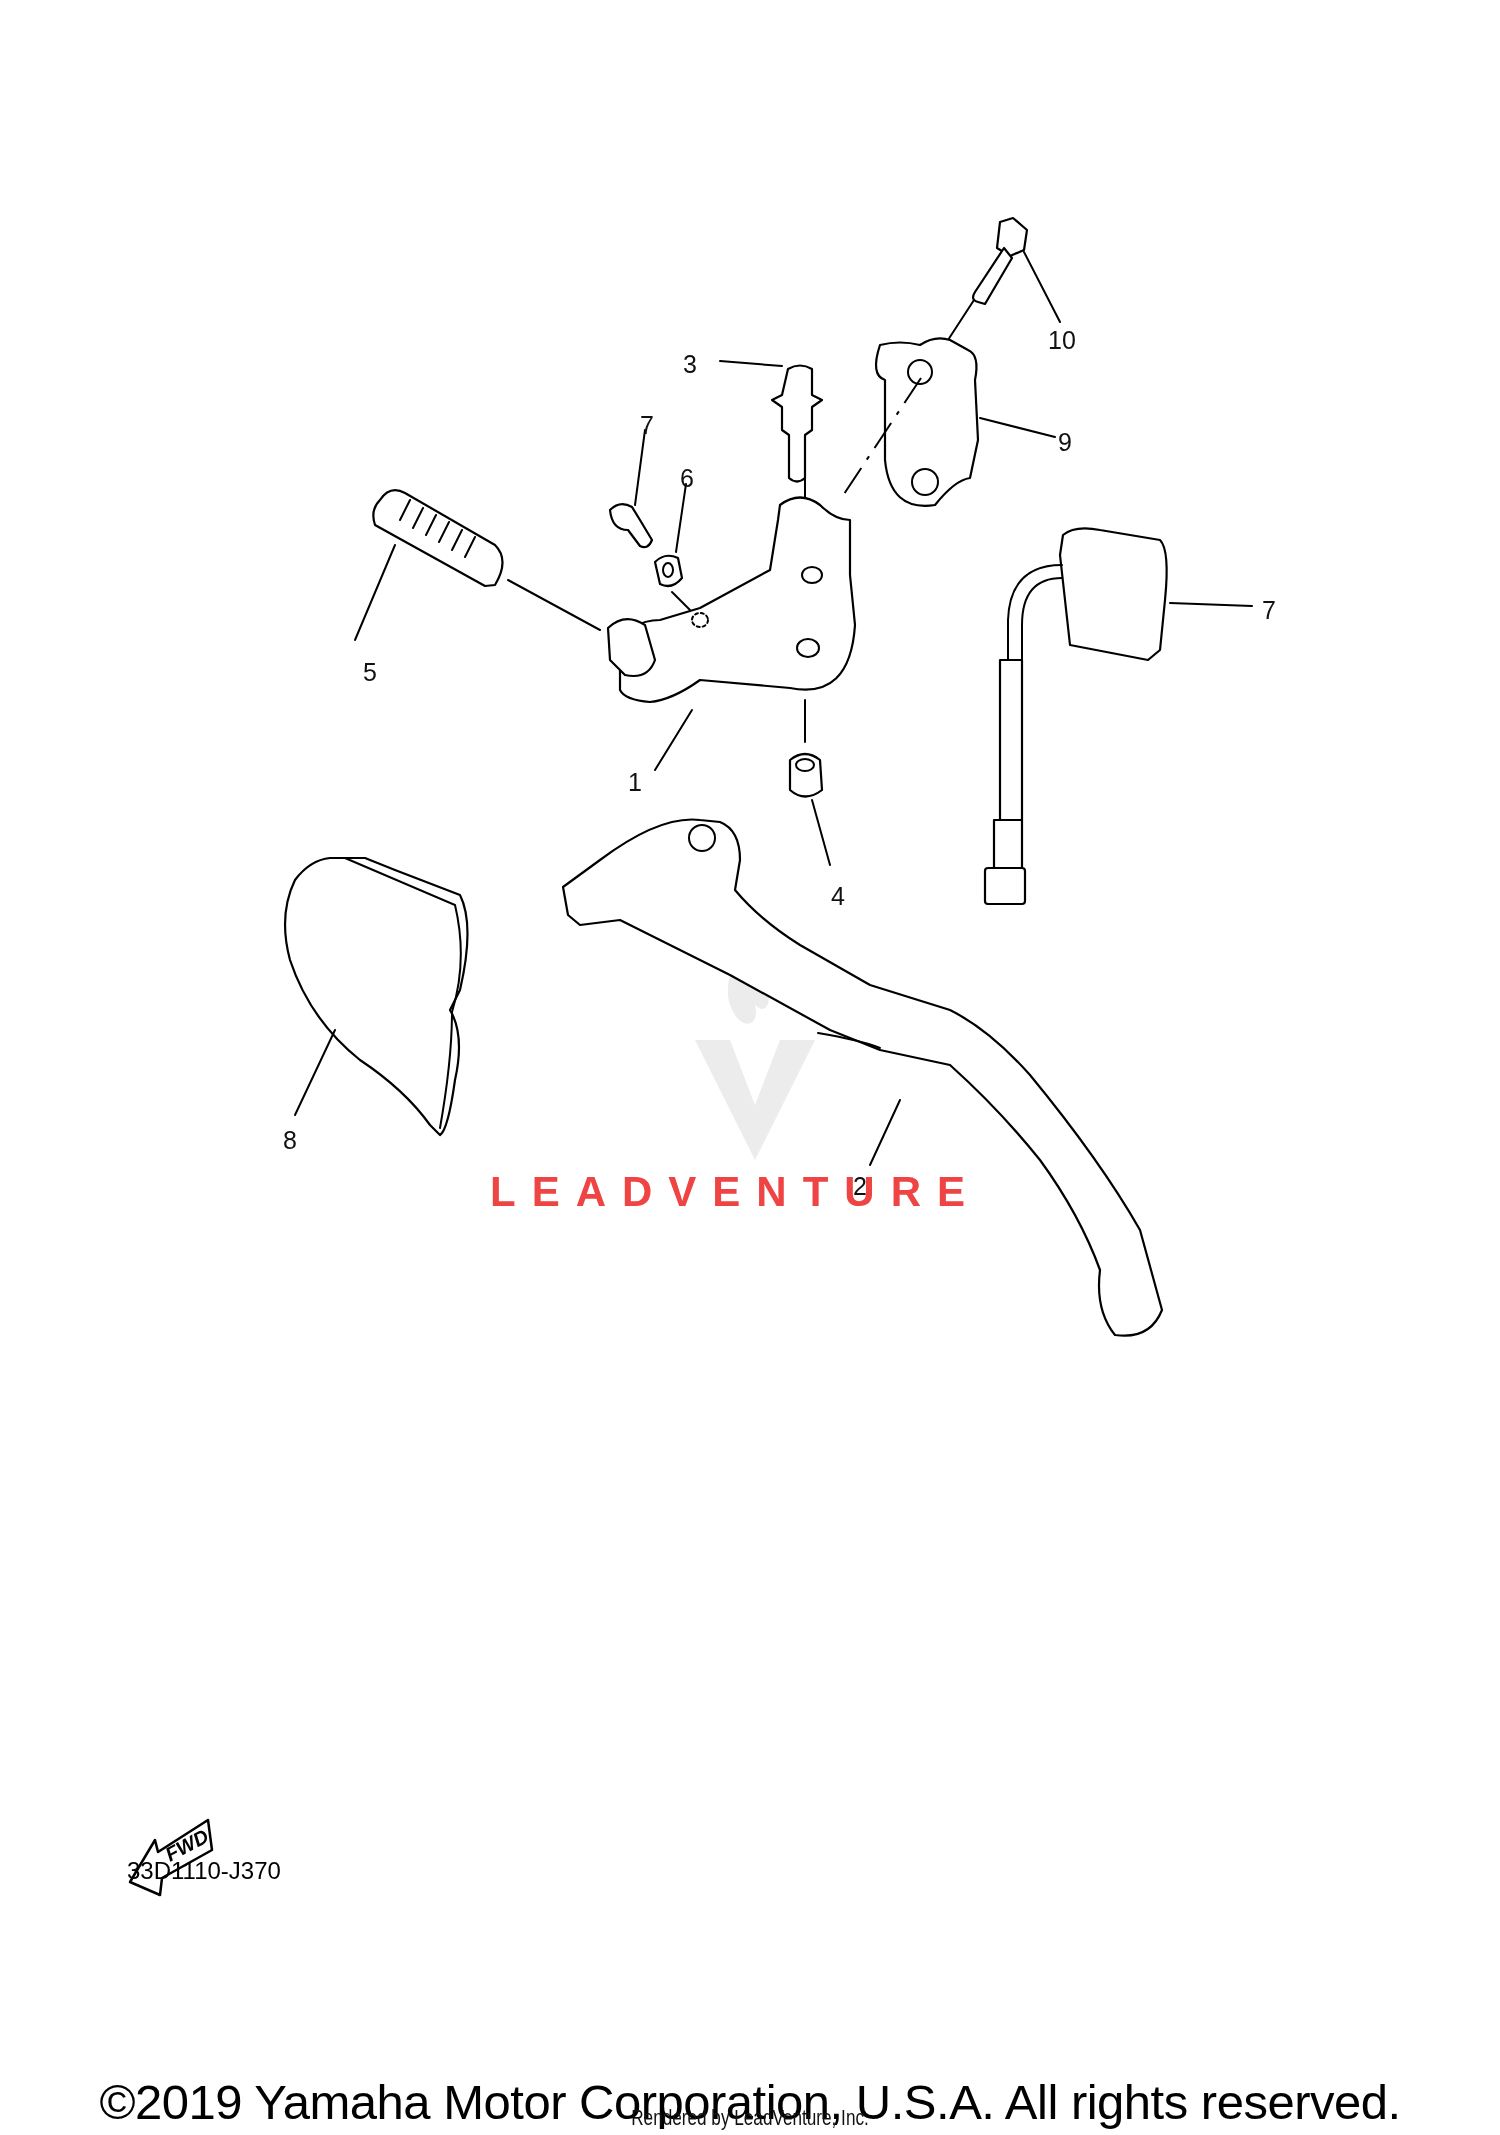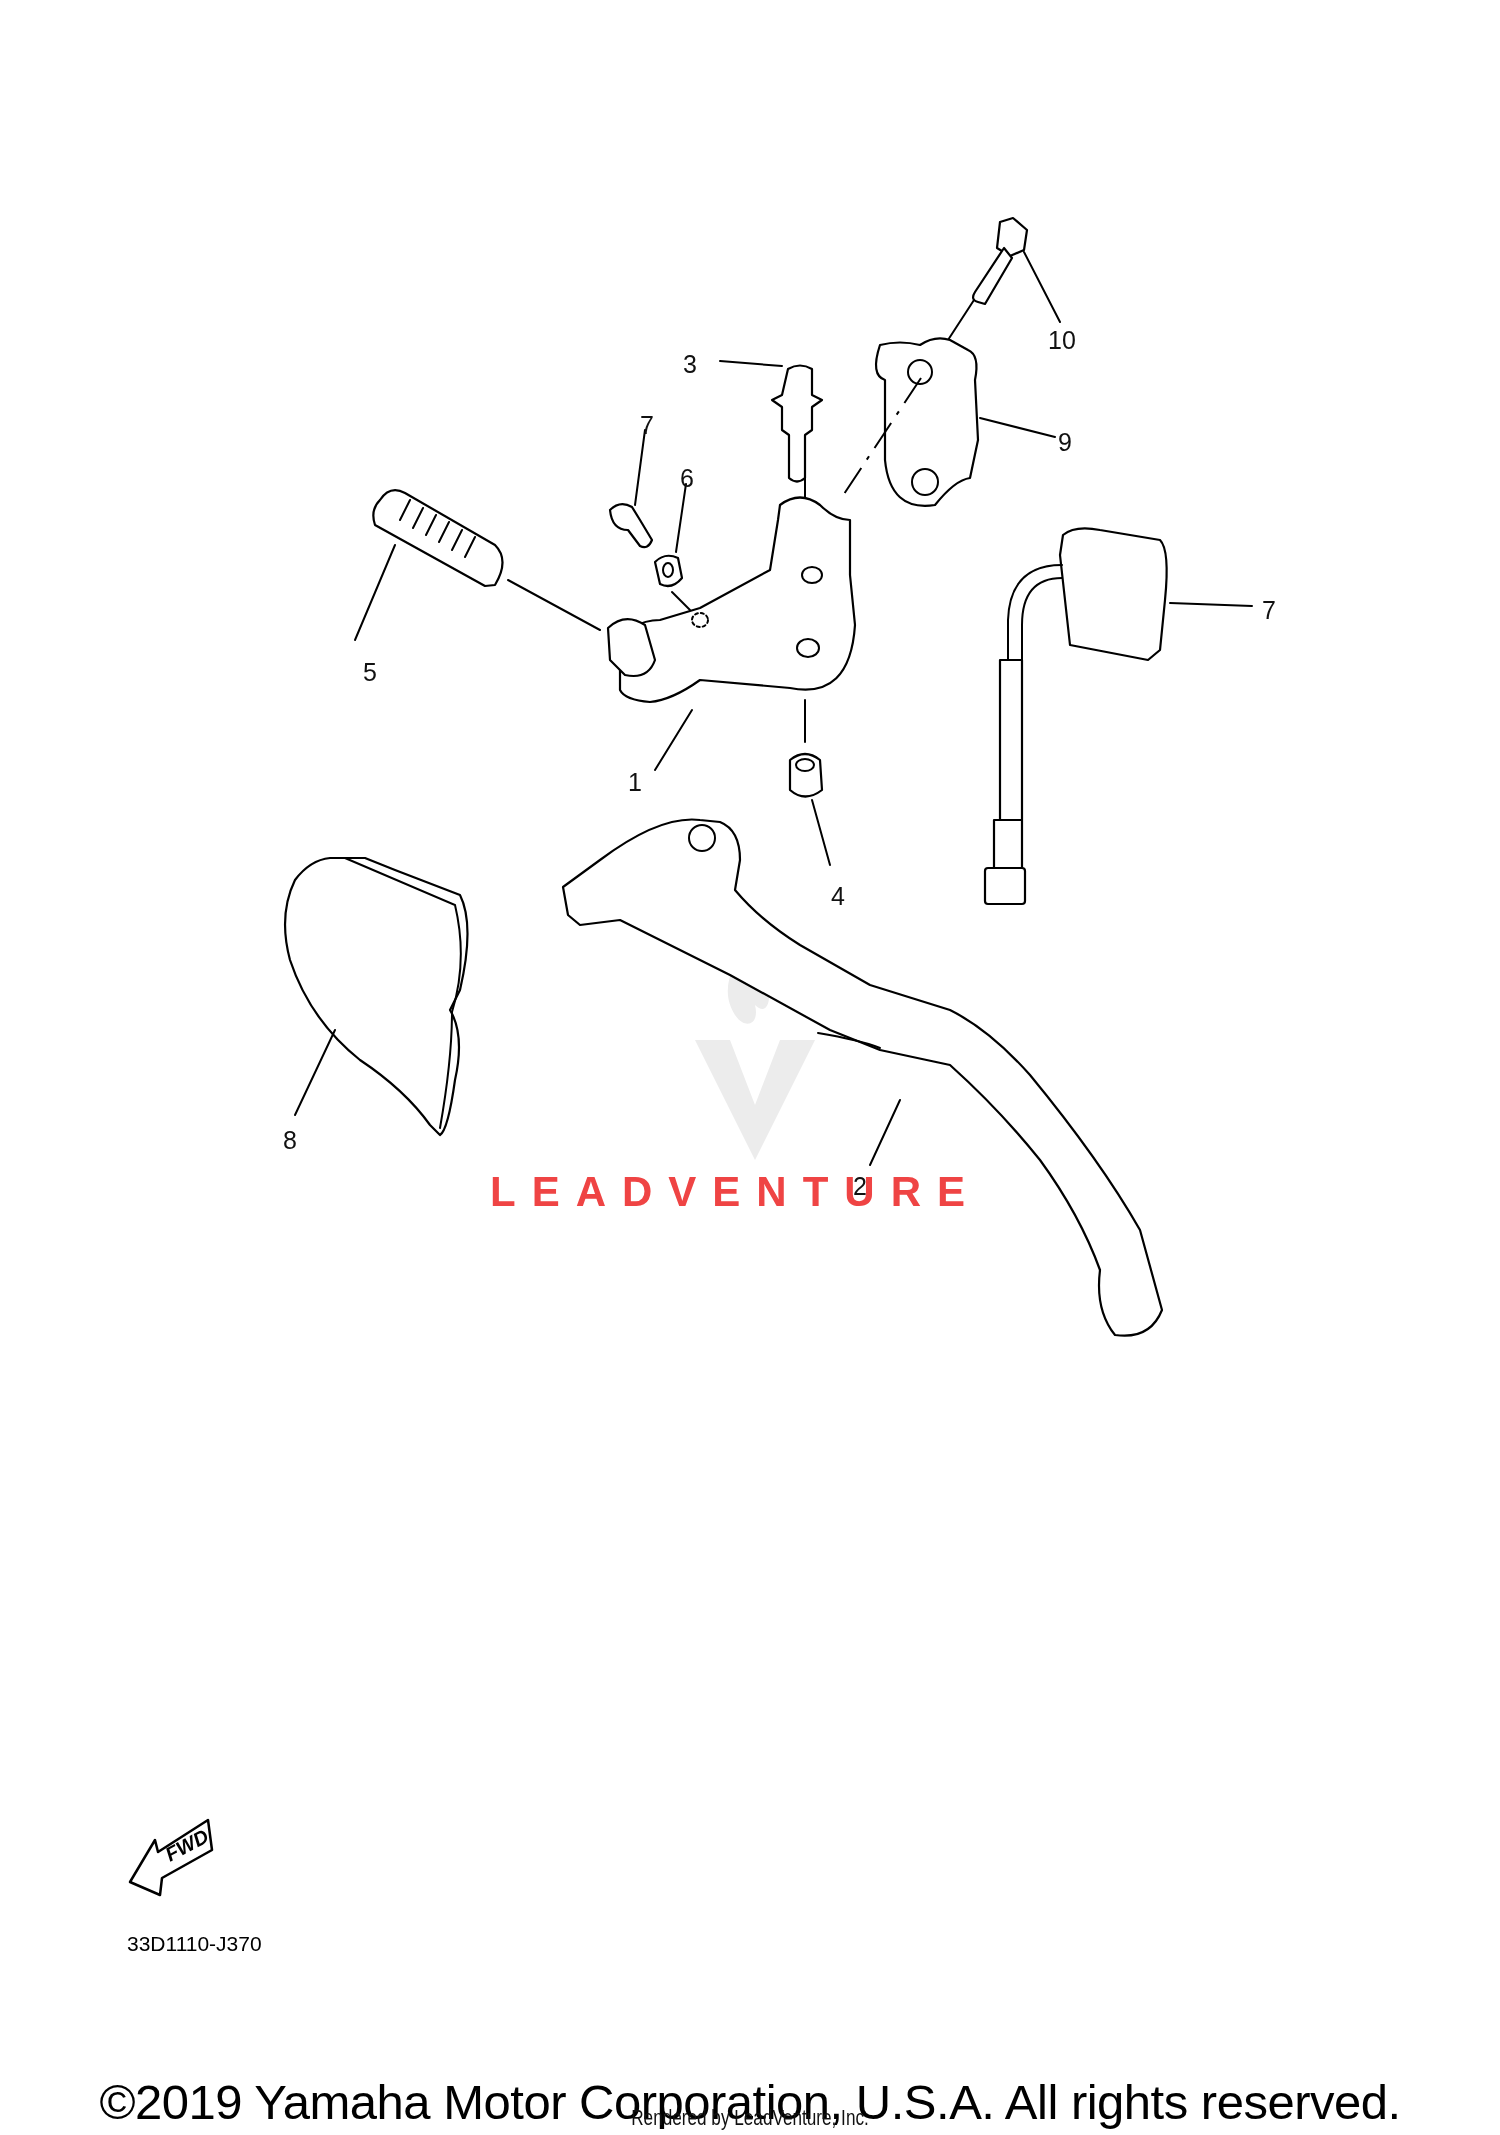--- a/index.html
+++ b/index.html
@@ -1,19 +1,19 @@
 <!DOCTYPE html>
 <html><head>
 <meta charset="utf-8">
 <style>
   html, body { margin: 0; padding: 0; background: #ffffff; }
   body { width: 1500px; height: 2135px; position: relative; overflow: hidden; font-family: "Liberation Sans", sans-serif; color: #000; }
   #diagram { position: absolute; left: 0; top: 0; width: 1500px; height: 2135px; }
   .callout { position: absolute; font-size: 25px; line-height: 1; font-family: "Liberation Sans", sans-serif; color: #111; }
-  .diagram-code { position: absolute; left: 127px; top: 1932px; font-size: 21px; font-family: "Liberation Sans", sans-serif; }
+  .diagram-code { position: absolute; left: 127px; top: 1857px; font-size: 24px; font-family: "Liberation Sans", sans-serif; }
   .copyright { position: absolute; left: 0; width: 1500px; top: 2067px; text-align: center; font-size: 49px; font-family: "Liberation Sans", sans-serif; letter-spacing: -0.5px; margin-top: 7px; }
   .rendered-by { position: absolute; left: 0; width: 1500px; top: 2105px; text-align: center; font-size: 22px; font-family: "Liberation Sans Narrow", "Liberation Sans", sans-serif; transform: scaleX(0.78); color: #111; }
   .watermark-text { position: absolute; left: 490px; top: 1168px; font-size: 42px; letter-spacing: 16px; color: #ef4444; font-family: "Liberation Sans", sans-serif; font-weight: bold; }
   svg .part { fill: #fff; stroke: #000; stroke-width: 2.2; stroke-linejoin: round; stroke-linecap: round; }
   svg .ln { fill: none; stroke: #000; stroke-width: 2; stroke-linecap: round; }
   svg .dash { fill: none; stroke: #000; stroke-width: 2; stroke-dasharray: 30 10 4 10; }
 </style>
 </head>
 <body>
 

